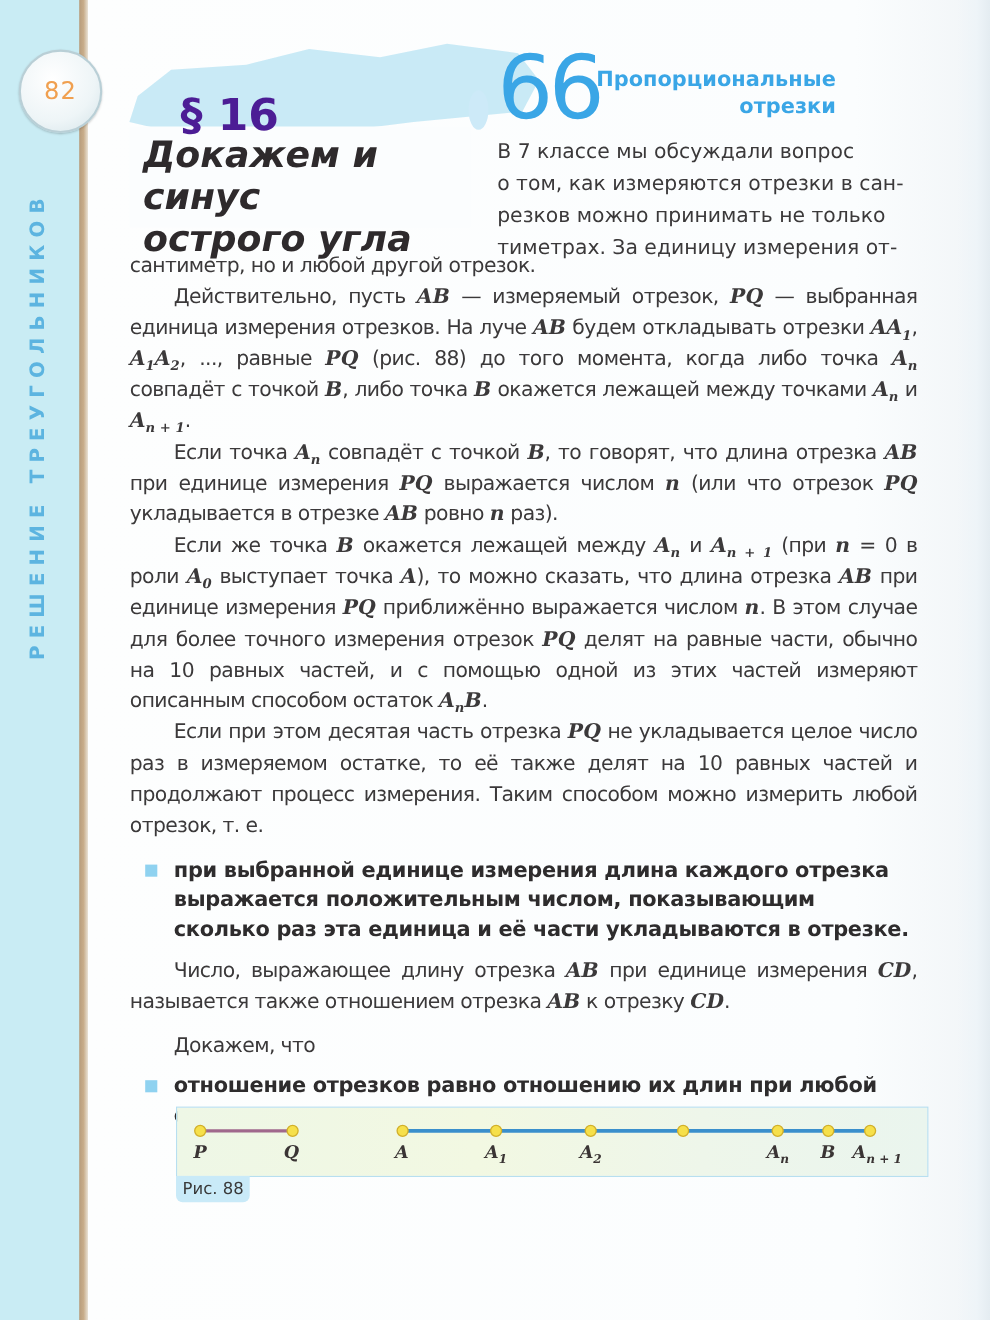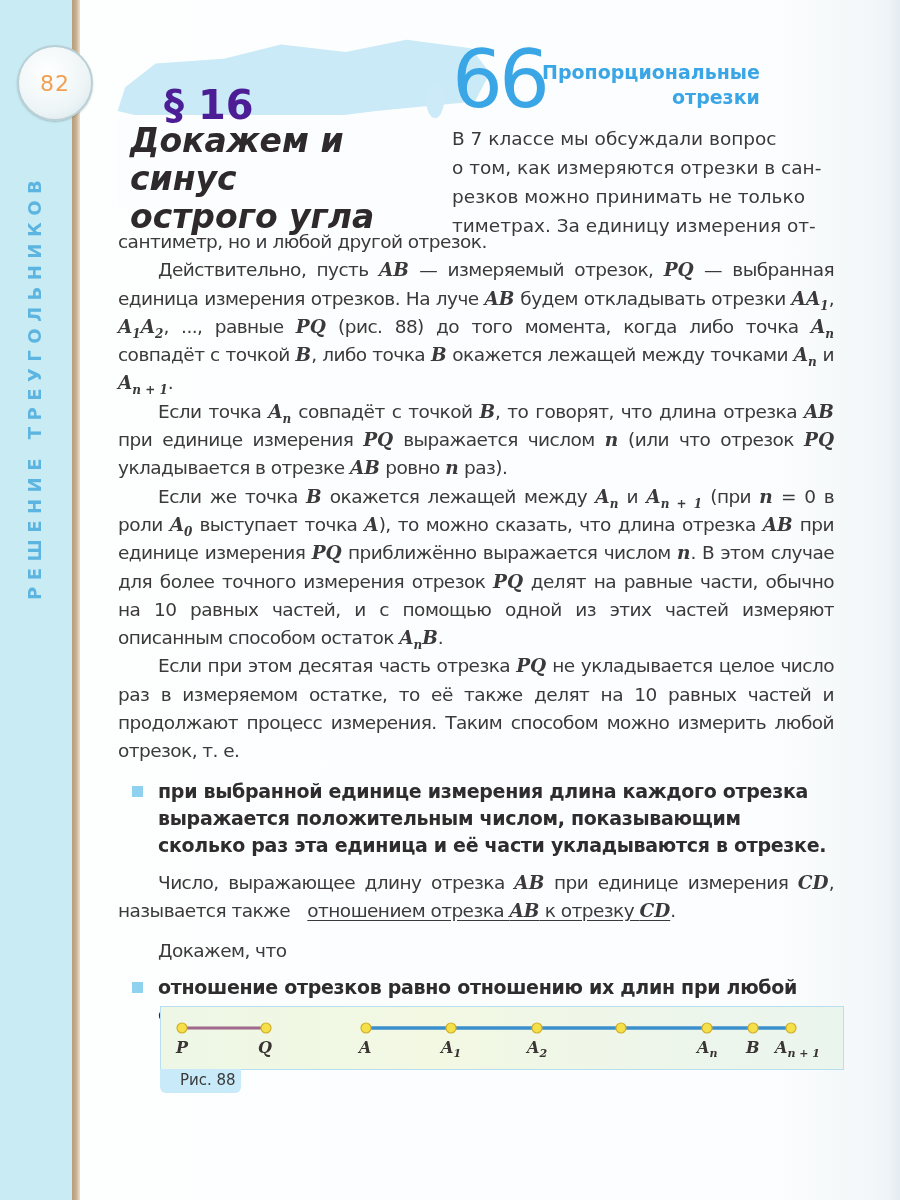--- a/index.html
+++ b/index.html
@@ -96,28 +96,28 @@
     sub { font-size: 12px; line-height: 0; }
     .theorem {
       position: relative; margin: 12px 0 10px 40px;
       font-weight: bold; font-size: 19px; line-height: 27px; letter-spacing: -0.3px;
       color: #2e2c2d;
     }
     .theorem .bullet {
       position: absolute; left: -26px; top: 8px; width: 11px; height: 11px;
       background: #8fd2f0;
     }
-    .underlined { text-decoration: underline; text-underline-offset: 3px; margin-left: 12px; }
+    .underlined { text-underline-offset: 3px; }
     .figure {
       position: absolute; left: 160px; top: 1006px; width: 682px; height: 62px;
       background: linear-gradient(90deg, #eef7e6 0%, #f2f8e2 40%, #eef6ea 70%, #eaf5ee 100%);
       border: 1.5px solid #b7dff0;
     }
     .fig-caption {
-      position: absolute; left: 160px; top: 1069px; padding: 2px 5px 4px 20px;
+      position: absolute; left: 160px; top: 1069px; padding: 2px 5px 4px 6px;
       background: #c9eaf8; border-radius: 0 0 6px 6px;
       font-family: "DejaVu Sans", sans-serif; font-size: 15px; color: #3a3a3a;
     }
     .fig-svg { position: absolute; left: 0; top: 0; }
     .pt-label {
       font-family: "DejaVu Serif", serif; font-style: italic; font-weight: bold;
       font-size: 16px; fill: #3a3434;
     }
     .pt-sub { font-size: 11px; }
   </style>

